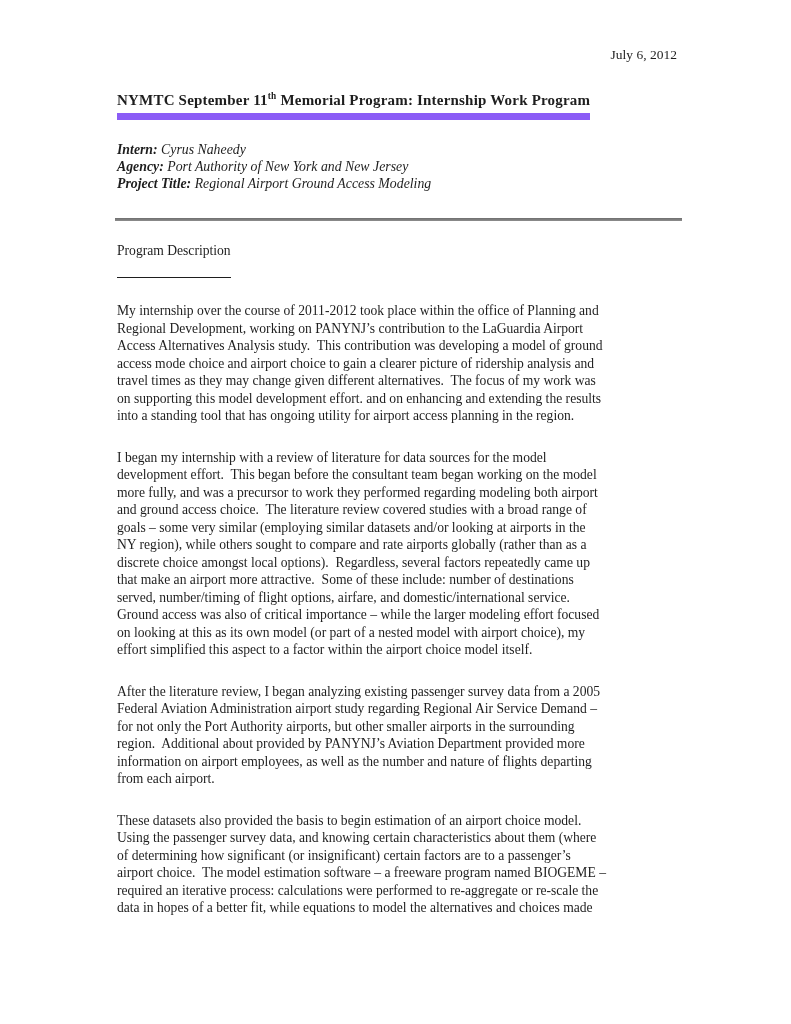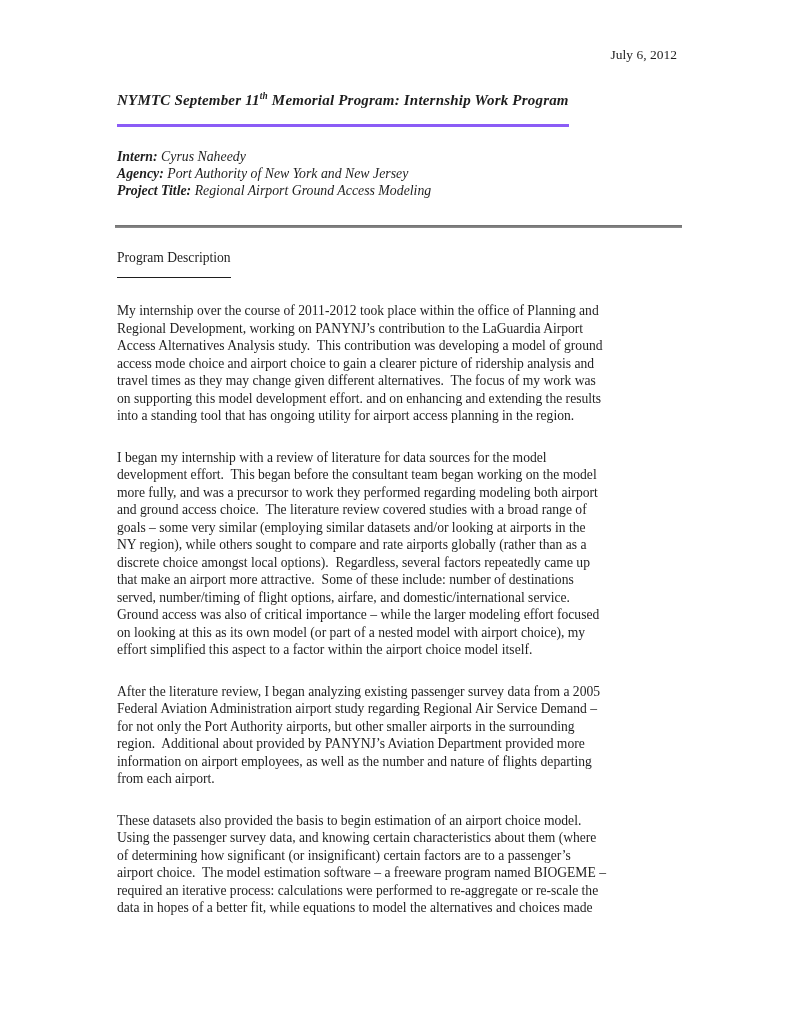--- a/index.html
+++ b/index.html
@@ -28,23 +28,22 @@
   }
   .doc-title {
     margin-top: 28px;
     font-size: 15px;
     line-height: 18px;
     font-weight: bold;
     letter-spacing: 0.2px;
   }
   .doc-title .title-text {
     display: inline-block;
-    border-bottom: 3px solid #8b5cf6;
-    padding-bottom: 15px;
-    font-style: italic;
+    border-bottom: 7px solid #8b5cf6;
+    padding-bottom: 4px;
   }
   .doc-title sup {
     font-size: 0.62em;
     vertical-align: super;
     line-height: 0;
   }
   .meta-block {
     margin-top: 22px;
     font-size: 13.8px;
     line-height: 16.8px;
@@ -61,21 +60,21 @@
     border: none;
   }
   .section-heading {
     margin-top: 21px;
     font-size: 13.6px;
     line-height: 17px;
   }
   .section-heading .heading-text {
     display: inline-block;
     border-bottom: 1px solid #1e1e1e;
-    padding-bottom: 11px;
+    padding-bottom: 18px;
   }
   .body-text { margin-top: 23px; }
   .paragraph { margin-bottom: 20px; margin-top: 24px; }
   .line {
     font-size: 13.6px;
     line-height: 17.5px;
     white-space: pre;
   }
 </style>
 </head>

